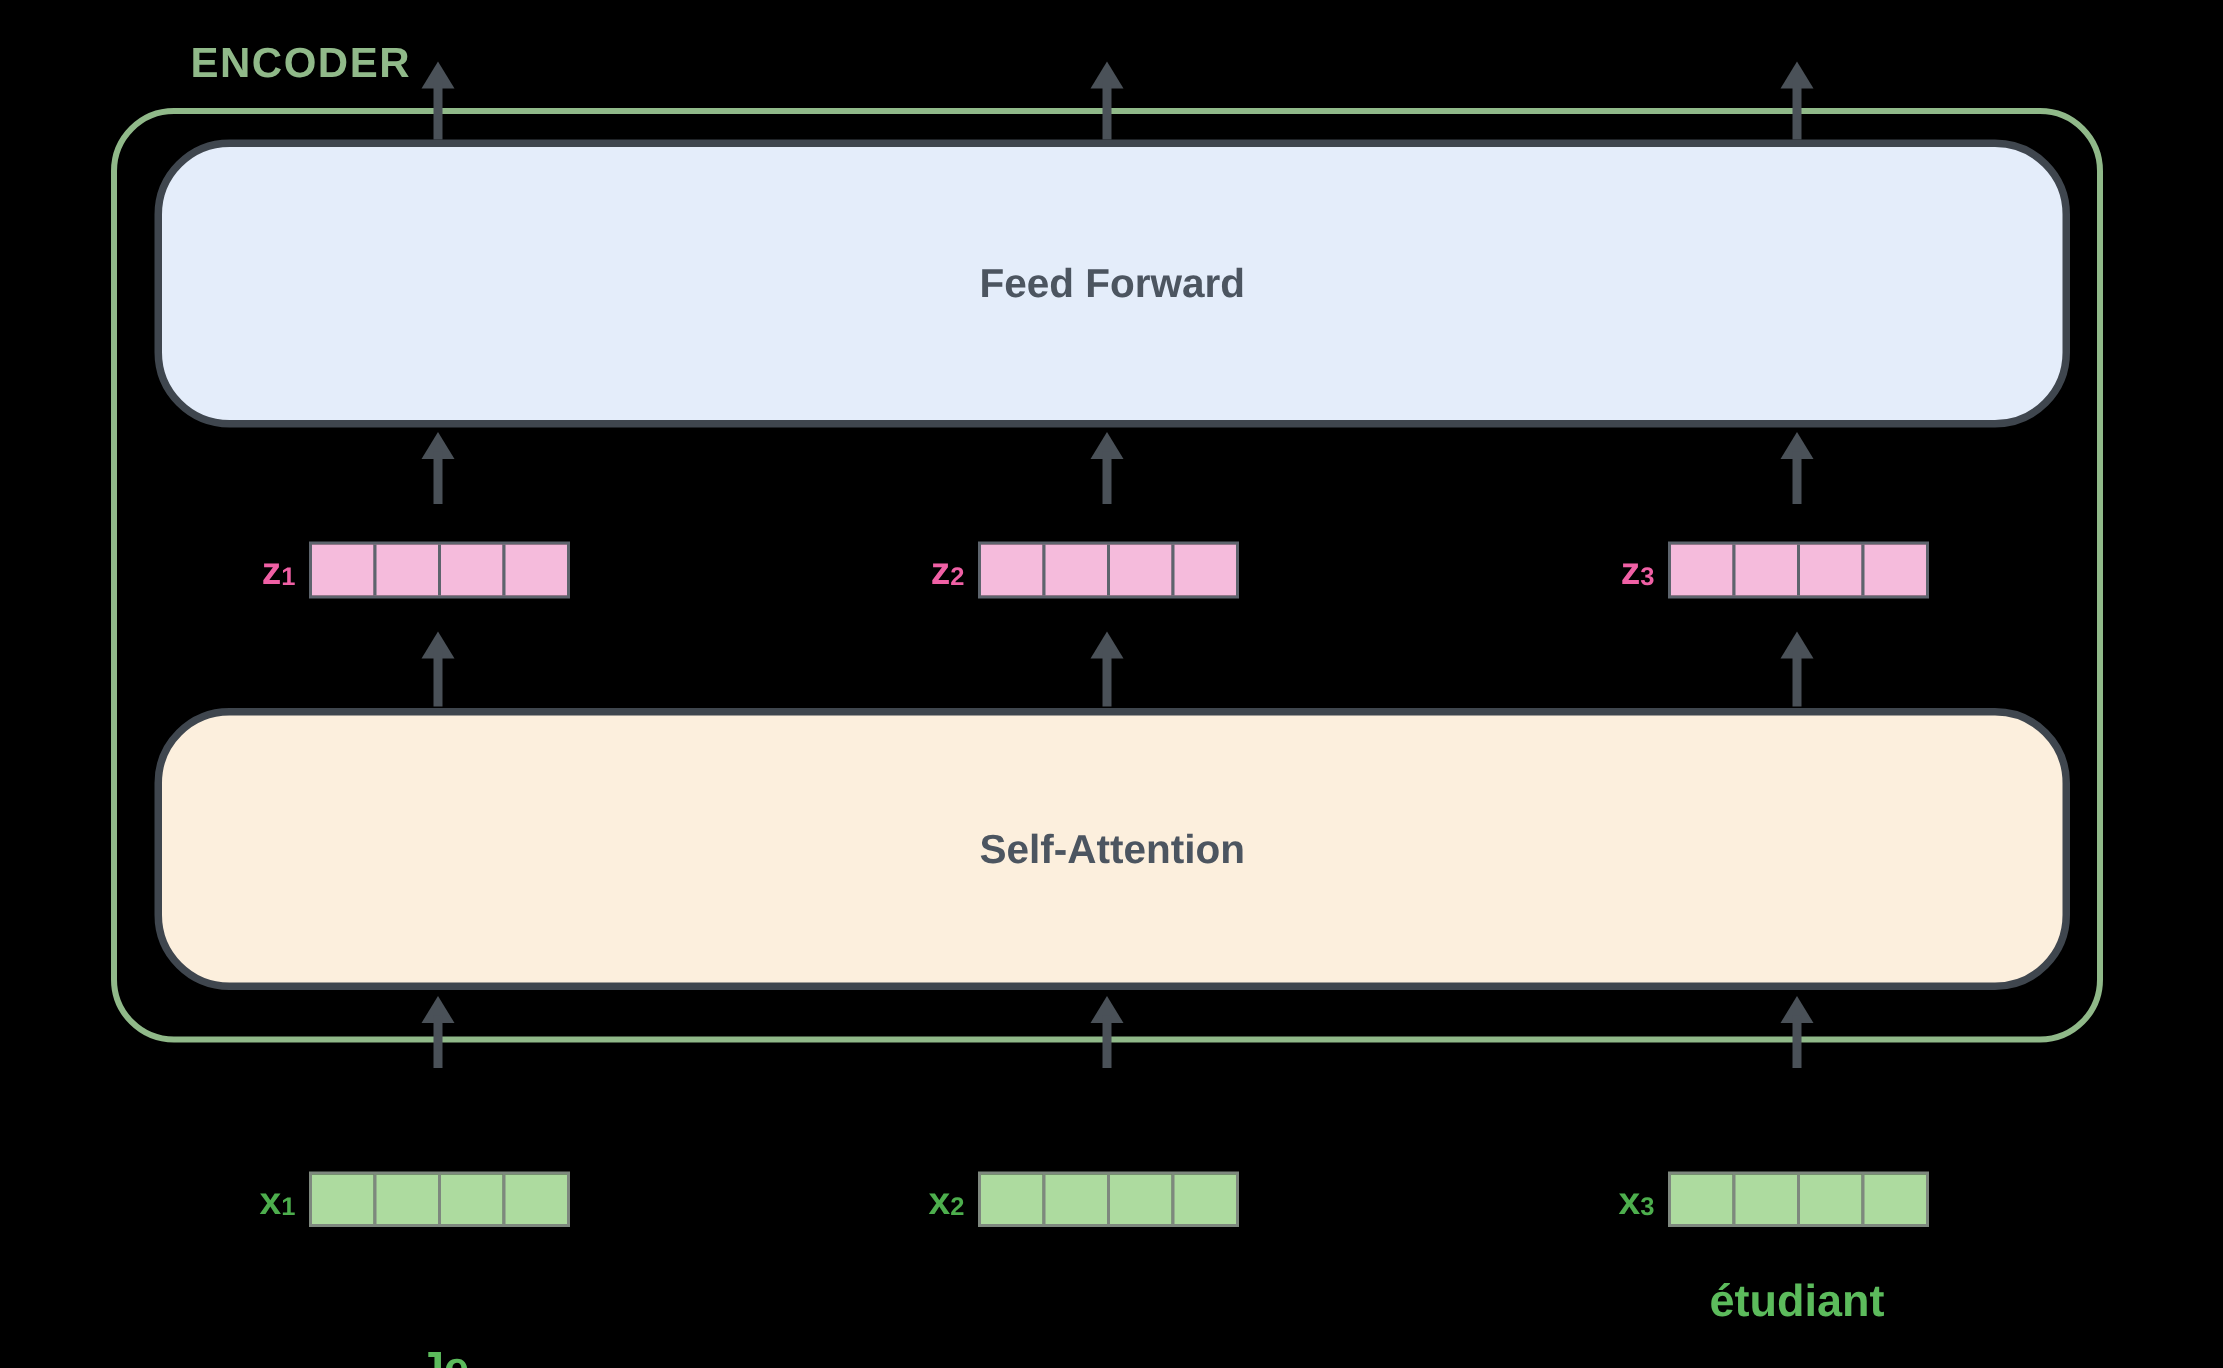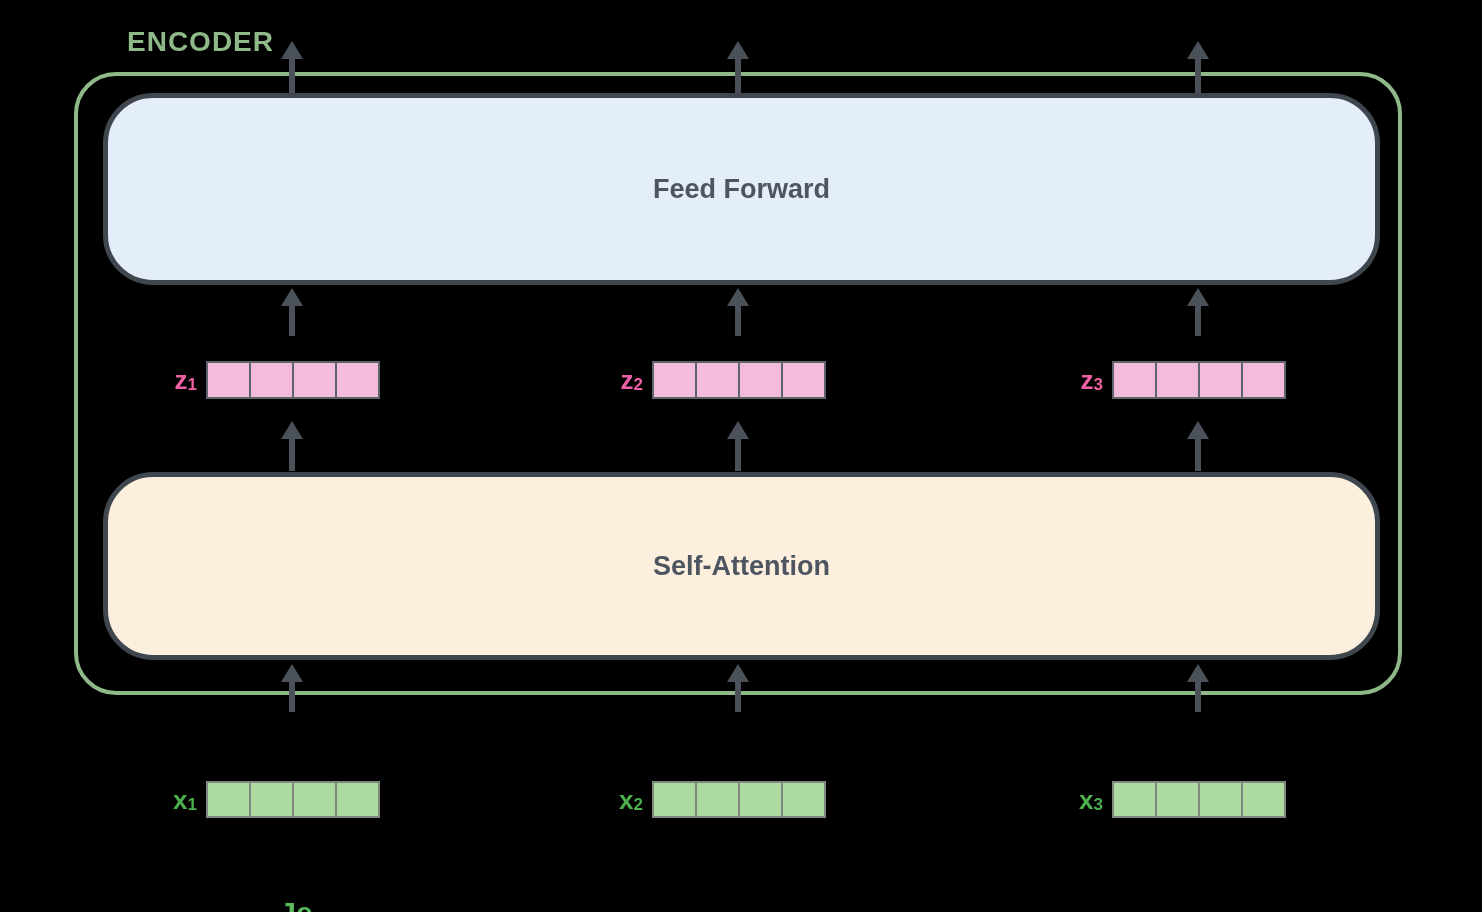--- a/index.html
+++ b/index.html
@@ -214,14 +214,15 @@
       <div class="cell"></div>
   </div>
   <div class="cells xvec vc3">
     <div class="cell"></div>
       <div class="cell"></div>
       <div class="cell"></div>
       <div class="cell"></div>
   </div>
 
   <div class="word wc1">Je</div>
+  <div class="word wc3">étudiant</div>
 
 </div>
 
 </body></html>

